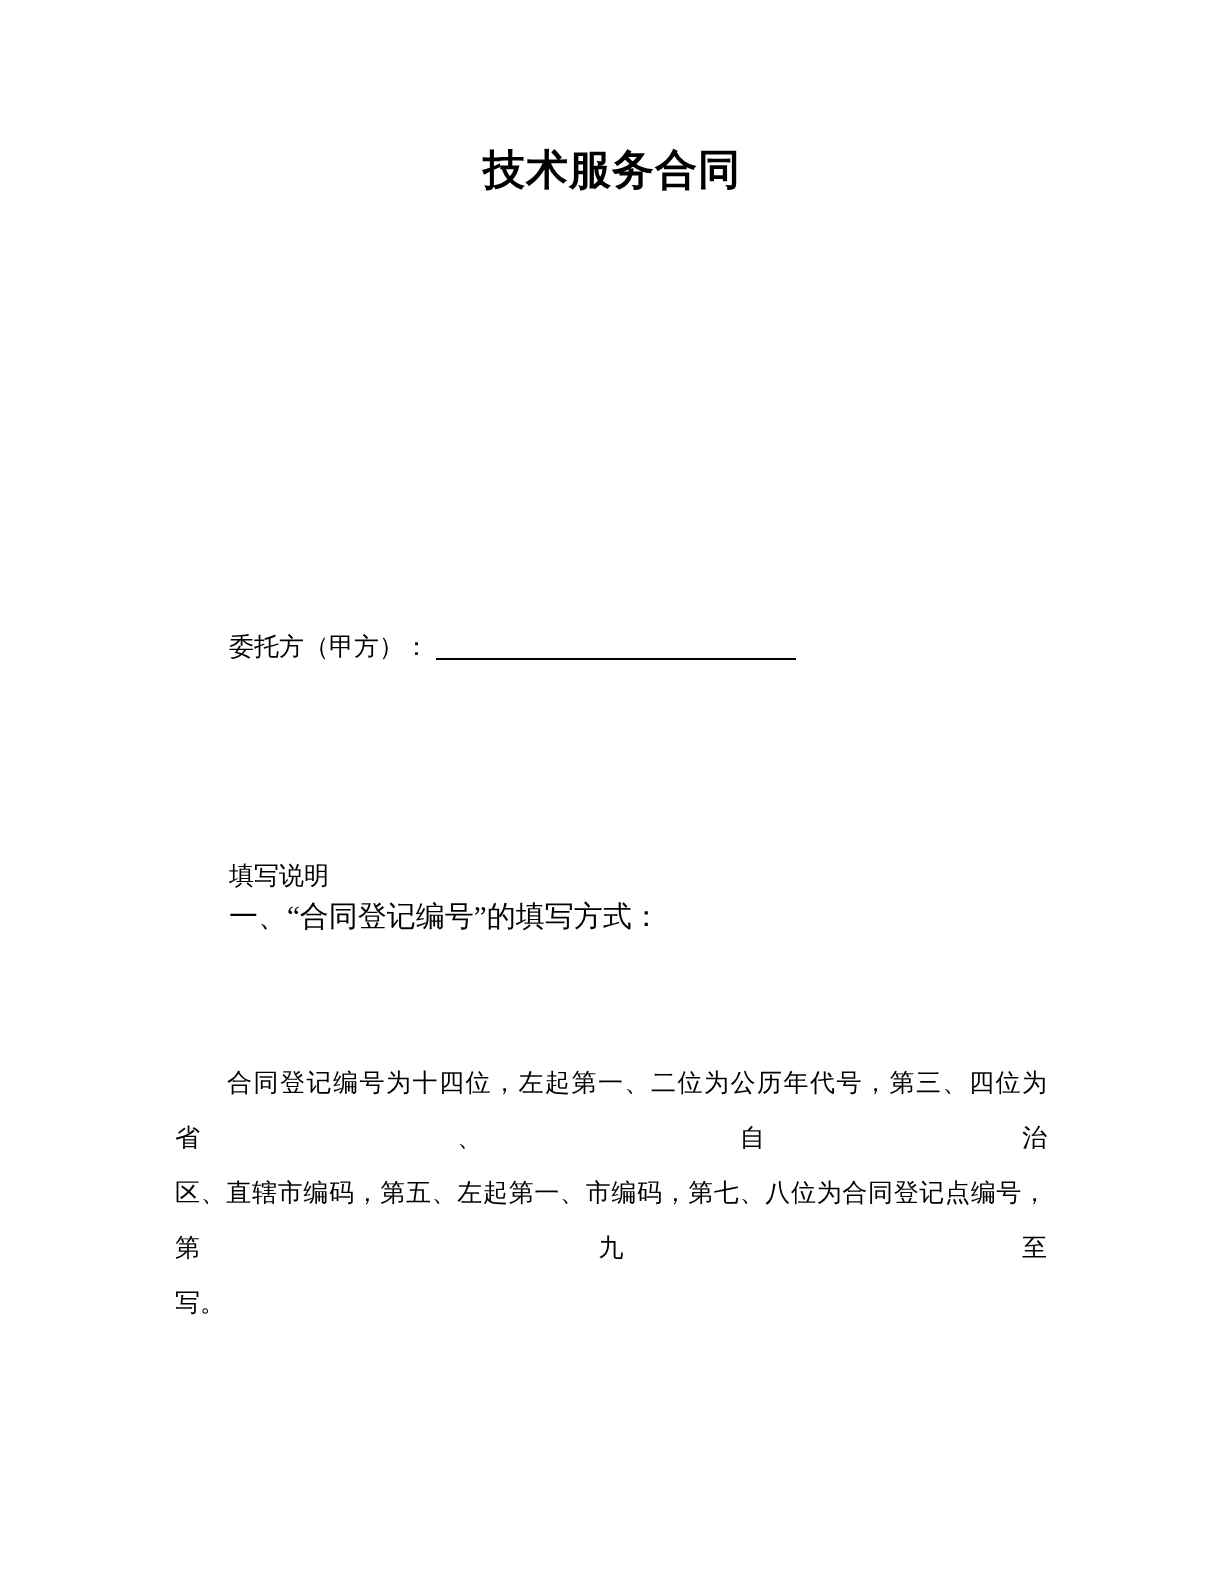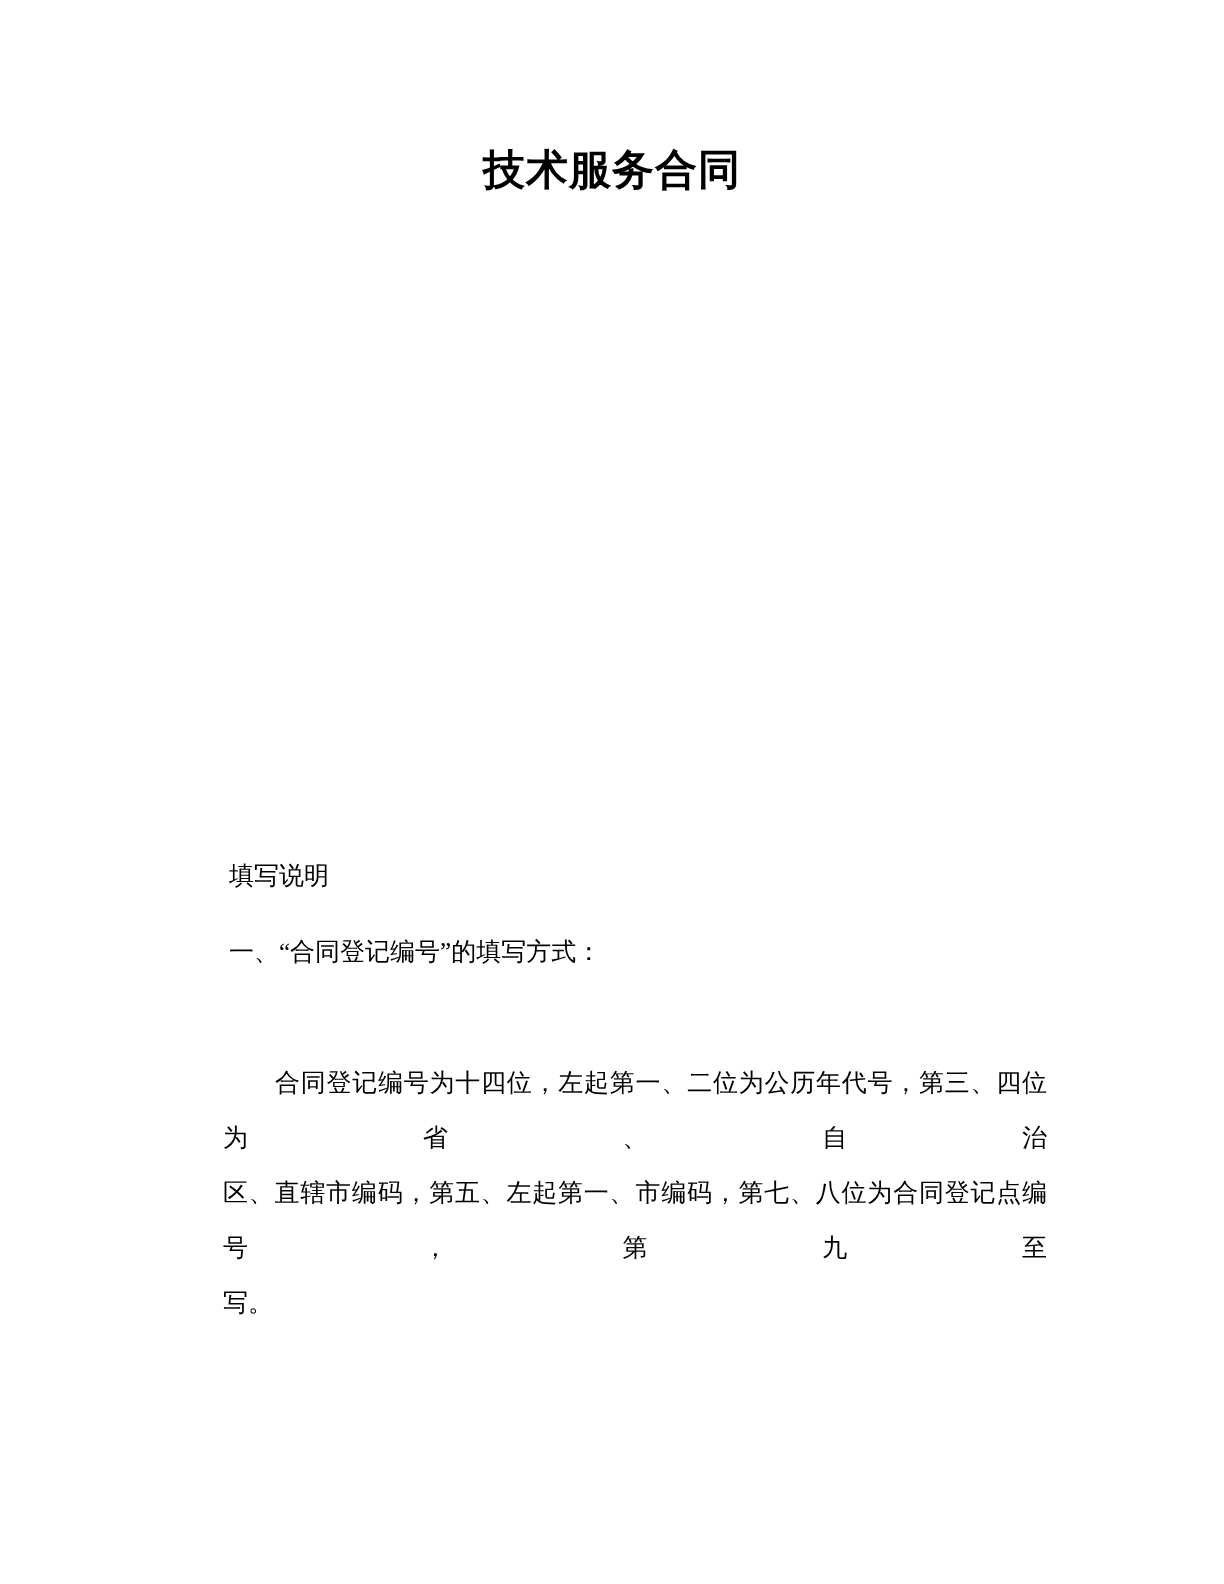--- a/index.html
+++ b/index.html
@@ -60,49 +60,52 @@
   .section-heading {
     position: absolute;
     left: 229px;
     top: 856px;
     font-size: 25px;
     line-height: 40px;
   }
   .item-title {
     position: absolute;
     left: 229px;
-    top: 932px;
-    font-size: 25px;
+    top: 896px;
+    font-size: 29px;
     line-height: 40px;
   }
   .para {
     position: absolute;
     left: 175px;
     width: 872px;
     font-size: 25px;
     line-height: 55px;
   }
   .para-1 { top: 1055px; }
   .para-2 { top: 1327px; }
-  .line { text-align: left; margin-left: 48px; }
+  .line { text-align: left; }
   .line.j {
     text-align: justify;
     text-align-last: justify;
   }
   .line.ind { text-indent: 52px; }
 </style>
 </head>
 <body>
 
 <div class="page">
 
   <h1 class="doc-title">技术服务合同</h1>
 
 
 
+  <div class="field-row row-2">
+    <span>委托方（甲方）：</span><span class="blank-line bl-2"></span>
+  </div>
 
 
   <div class="section-heading">填写说明</div>
 
   <div class="item-title">一、“合同登记编号”的填写方式：</div>
 
   <div class="para para-1">
     <div class="line j ind">合同登记编号为十四位，左起第一、二位为公历年代号，第三、四位为省、自治</div>
     <div class="line j">区、直辖市编码，第五、左起第一、市编码，第七、八位为合同登记点编号，第九至</div>
     <div class="line">写。</div>

